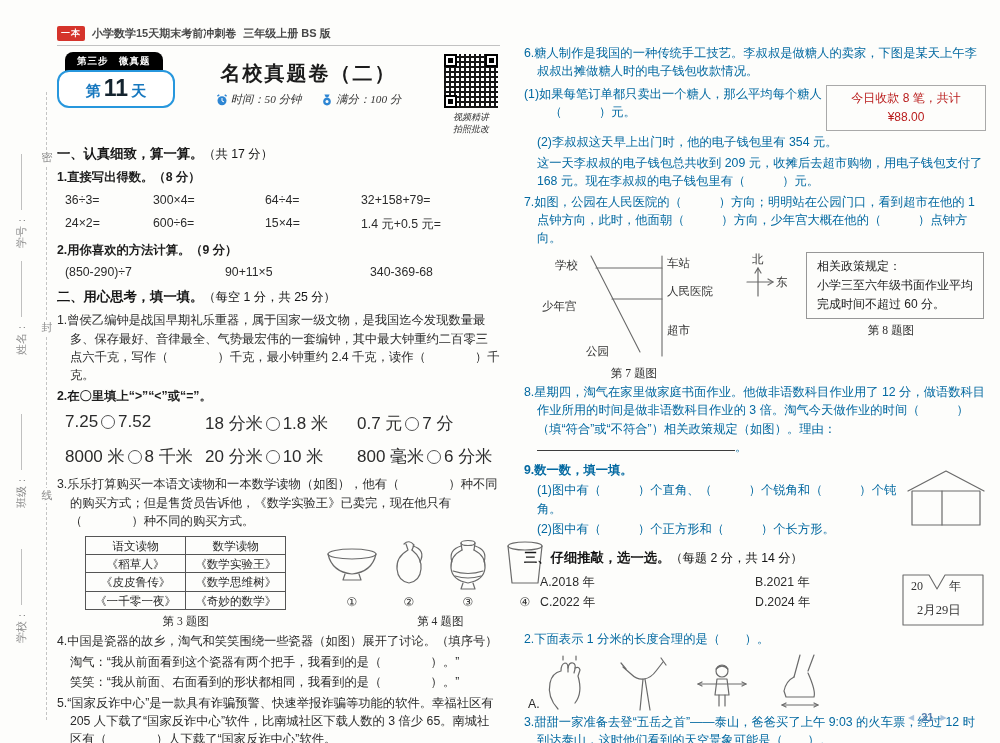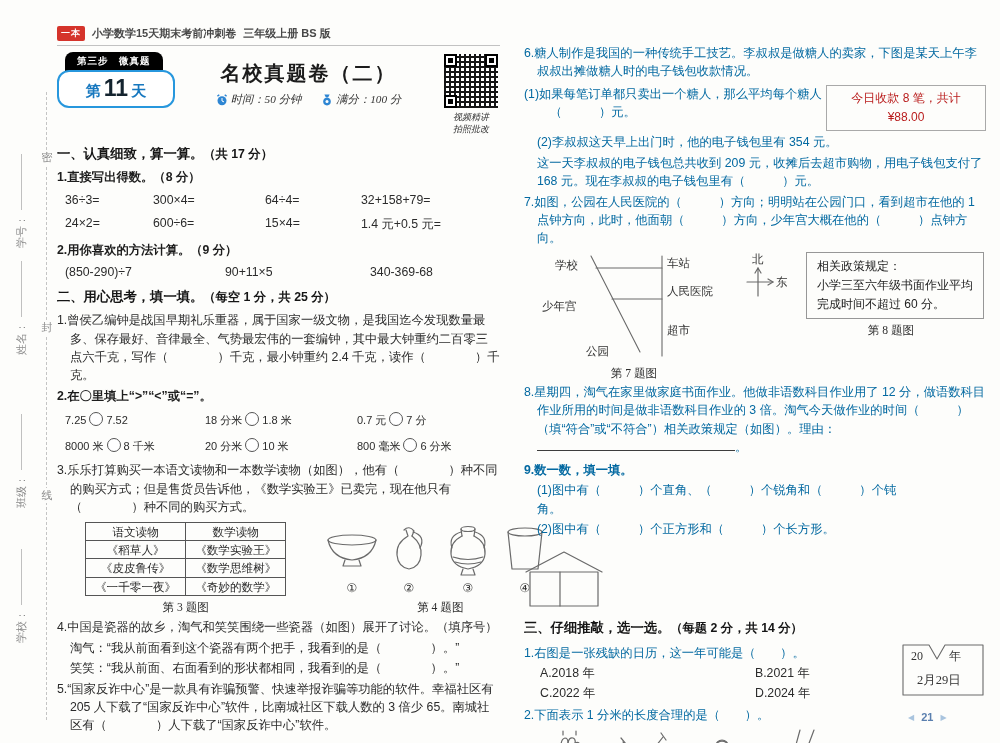--- a/index.html
+++ b/index.html
@@ -35,45 +35,45 @@
   .qrbox{position:relative;width:54px;height:54px;margin:0 auto;
      background-image:repeating-linear-gradient(0deg,#151515 0 2px,transparent 2px 5px),
                       repeating-linear-gradient(90deg,#151515 0 2px,#fff 2px 5px);}
   .qf{position:absolute;width:13px;height:13px;border:2.5px solid #000;background:#fff;box-sizing:border-box;}
   .qf::after{content:"";position:absolute;inset:2px;background:#000;}
   .qf1{left:0;top:0}.qf2{right:0;top:0}.qf3{left:0;bottom:0}
   .qrcap{font-size:9px;line-height:1.35;color:#333;margin-top:3px;font-style:italic;
          font-family:"Liberation Serif","DejaVu Serif",serif;}
   
   h2.sec{font-size:13.3px;margin:9px 0 5px;color:#151515;}
-  h2.sec .pts{font-weight:bold;font-size:12.3px;}
+  h2.sec .pts{font-weight:normal;font-size:12.3px;}
   p.q{margin:2px 0;font-size:12.3px;line-height:1.5;}
   .hang{padding-left:1.05em;text-indent:-1.05em;}
   .hang2{padding-left:2.1em;text-indent:-2.1em;}
   .bq{font-weight:bold;color:#1d1d1d;}
   .page-right p.q{color:#0369a1;}
   .calcgrid{display:grid;grid-template-columns:88px 112px 96px 145px;row-gap:9px;margin:6px 0 8px 8px;font-size:12.3px;}
   .calcrow3{display:grid;grid-template-columns:160px 145px 135px;margin:6px 0 4px 8px;font-size:12.3px;}
-  .cmpgrid{display:grid;grid-template-columns:140px 152px 150px;row-gap:10px;margin:7px 0 7px 8px;font-size:11px;}
+  .cmpgrid{display:grid;grid-template-columns:140px 152px 150px;row-gap:10px;margin:7px 0 7px 8px;font-size:17px;}
   .ccircle{display:inline-block;width:12px;height:12px;border:1px solid #555;border-radius:50%;
            margin:0 3px;vertical-align:-2px;background:#fff;}
   .fig34{display:flex;align-items:flex-end;gap:38px;margin:5px 0 3px 28px;}
   .figcol{display:flex;flex-direction:column;align-items:center;}
   table.booktable{border-collapse:collapse;font-size:11.6px;}
   table.booktable td,table.booktable th{border:1px solid #555;padding:0 9px;line-height:1.5;
       font-weight:normal;text-align:center;white-space:nowrap;}
   .figcap{font-size:11.6px;color:#2e2e2e;margin-top:4px;text-align:center;
           font-family:"Liberation Serif","DejaVu Serif",serif;}
   .q6row{display:flex;gap:0;}
   .receipt{flex:none;width:150px;border:1px solid #a9a9a9;text-align:center;font-size:12px;
            line-height:1.6;padding:3px 4px;margin-top:2px;align-self:flex-start;color:#b91c1c;}
   .fig7row{display:flex;align-items:flex-start;gap:10px;margin:4px 0 0 10px;}
   .policy{border:1px solid #979797;padding:4px 10px;font-size:12px;line-height:1.6;margin-left:8px;color:#222;}
   .uline{display:inline-block;width:198px;border-bottom:1px solid #3d3d3d;height:11px;}
-  .q9row{display:flex;justify-content:space-between;align-items:flex-start;flex-direction:column;}
+  .q9row{display:flex;justify-content:space-between;align-items:flex-start;}
   .optgrid2{display:grid;grid-template-columns:215px 1fr;row-gap:3px;padding-left:16px;font-size:12.3px;margin:2px 0;}
   .c1row{display:flex;justify-content:space-between;}
   .c2imgs{display:flex;align-items:flex-end;gap:24px;margin:4px 0 2px 4px;}
   .c2item{display:flex;align-items:flex-end;gap:2px;}
   .optletter{font-size:12.3px;}
   svg.sketch{stroke:#6a6a6a;fill:none;stroke-width:1.2;stroke-linecap:round;stroke-linejoin:round;}
   svg text{font-family:"Liberation Serif","DejaVu Serif",serif;}
   .pager{position:absolute;left:908px;top:711px;display:flex;align-items:center;gap:7px;
          font-size:11px;font-weight:bold;color:#5a7fae;}
   .pager .arr{color:#a9c4de;font-size:8px;}
@@ -293,21 +293,20 @@
         <polyline points="2,24 40,4 78,24"></polyline>
         <rect x="6" y="24" width="68" height="34"></rect>
         <line x1="36" y1="24" x2="36" y2="58"></line>
       </svg>
     </div>
 
     <h2 class="sec"><span>三、仔细推敲，选一选。</span><span class="pts">（每题 2 分，共 14 分）</span></h2>
 
     <div class="c1row">
       <div style="width:360px">
-        <p class="q hang">1.右图是一张残缺的日历，这一年可能是（　　）。</p>
         <div class="optgrid2">
           <span>A.2018 年</span>
           <span>B.2021 年</span>
           <span>C.2022 年</span>
           <span>D.2024 年</span>
         </div>
       </div>
       <svg class="sketch" width="86" height="56" viewBox="0 0 86 56">
         <polygon points="3,3 29,3 37,17 45,3 83,3 83,53 3,53" stroke-width="1.1"></polygon>
         <text x="11" y="18" font-size="12" fill="#333" stroke="none">20</text>

